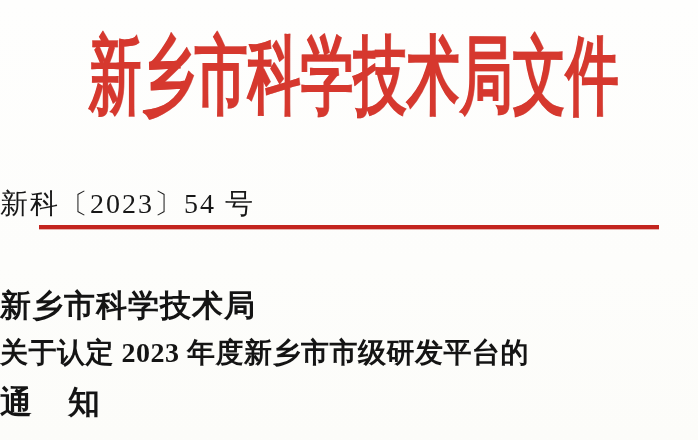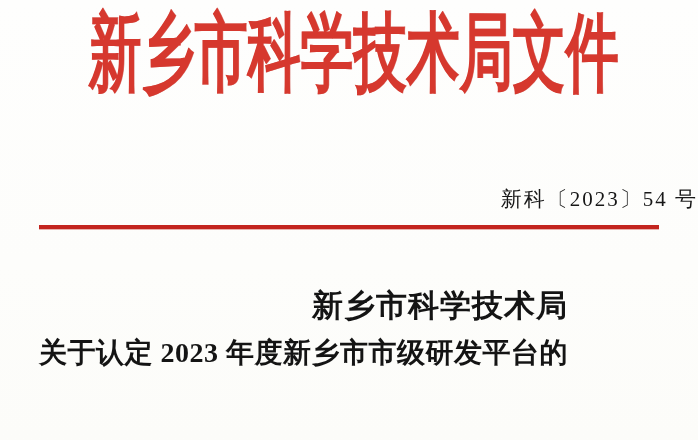--- a/index.html
+++ b/index.html
@@ -24,43 +24,43 @@
   }
 
   
   .banner {
     position: absolute;
     top: 18px;
     left: 0;
     width: 698px;
     height: 118px;
     display: flex;
-    align-items: flex-start;
+    align-items: center;
     justify-content: center;
     padding-left: 9px;
   }
   .banner-text {
     font-size: 53px;
     font-weight: bold;
     letter-spacing: 0px;
     color: #d6382e;
     text-shadow: 0.5px 0.5px 0 rgba(188, 32, 26, 0.55);
     transform: scaleY(1.62);
     transform-origin: center center;
     white-space: nowrap;
   }
 
   
   .doc-number {
     position: absolute;
     top: 185px;
     left: 0;
     width: 698px;
-    text-align: right;
-    font-size: 21px;
+    text-align: left;
+    font-size: 28px;
     letter-spacing: 2px;
     color: #171717;
     white-space: nowrap;
   }
 
   
   .red-rule {
     position: absolute;
     top: 225px;
     left: 39px;
@@ -69,21 +69,21 @@
     background: #c3251f;
     box-shadow: 0 1px 0 rgba(195, 37, 31, 0.35);
   }
 
   
   .title-block {
     position: absolute;
     top: 283px;
     left: 0;
     width: 568px;
-    text-align: right;
+    text-align: left;
     color: #141414;
   }
   .title-line {
     font-weight: bold;
     white-space: nowrap;
   }
   .title-line-1 {
     font-size: 31px;
     letter-spacing: 1px;
     line-height: 46px;
@@ -108,15 +108,16 @@
     <span class="banner-text">新乡市科学技术局文件</span>
   </div>
 
   <div class="doc-number">新科〔2023〕54 号</div>
 
   <div class="red-rule"></div>
 
   <div class="title-block">
     <div class="title-line title-line-1">新乡市科学技术局</div>
     <div class="title-line title-line-2">关于认定 2023 年度新乡市市级研发平台的</div>
+    <div class="title-line title-line-3">通　知</div>
   </div>
 
 </div>
 
 </body></html>

